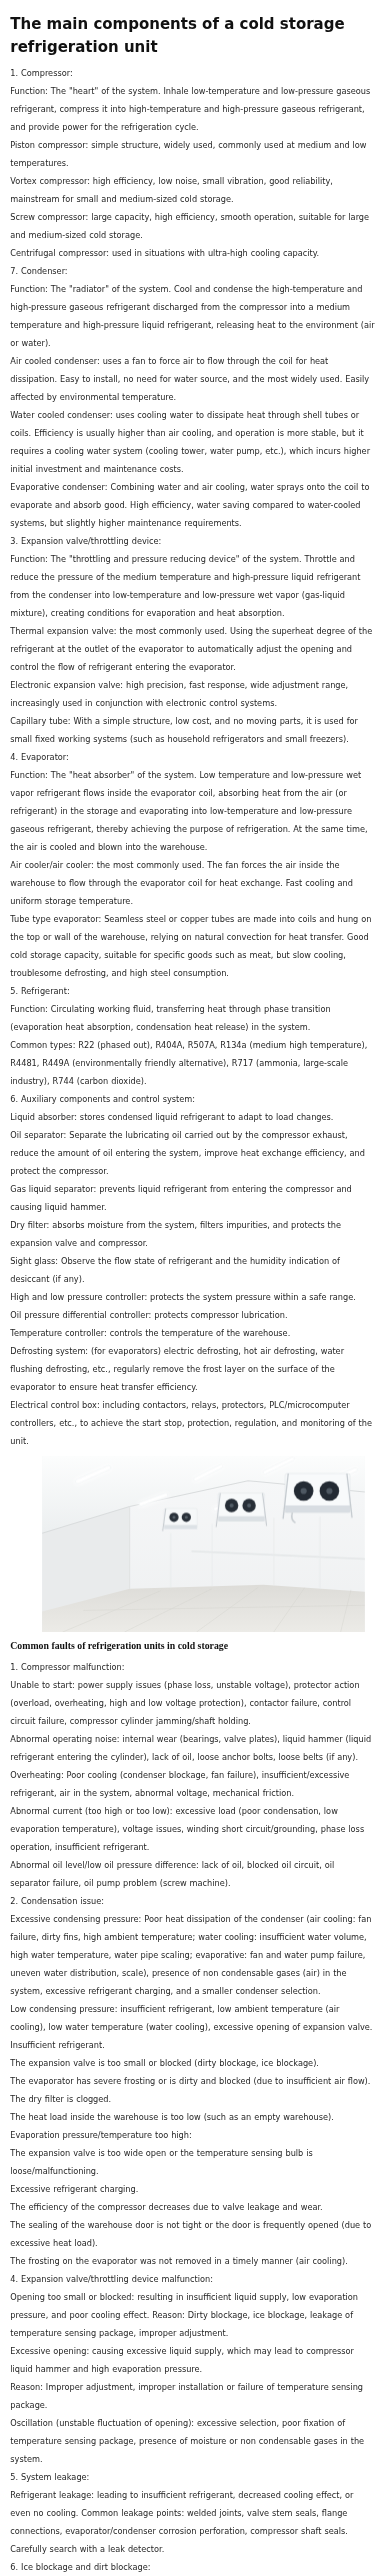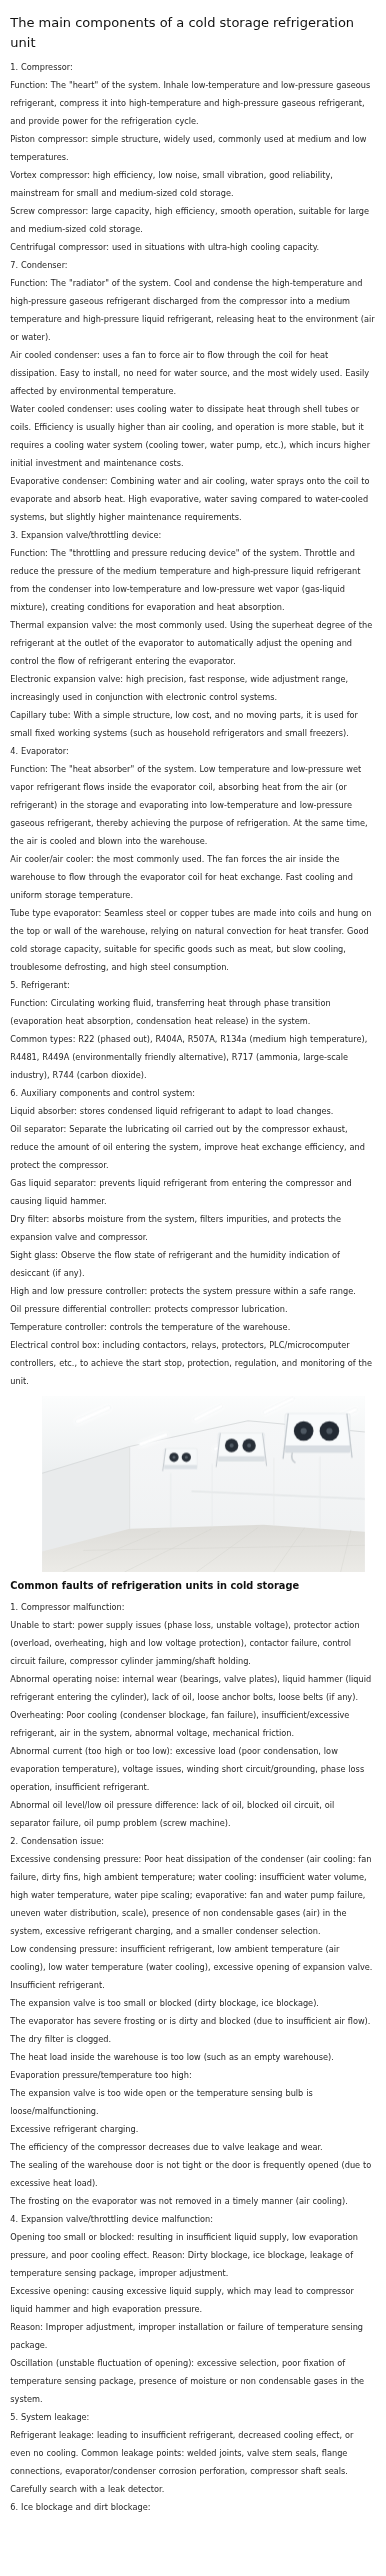--- a/index.html
+++ b/index.html
@@ -9,32 +9,33 @@
     width:386px;
     height:3664px;
     margin:0 auto;
     background:#ffffff;
     overflow:hidden;
     font-family:"DejaVu Sans","Liberation Sans",sans-serif;
     color:#252525;
   }
   .content{padding:13.4px 10.3px 0 10.3px;}
   .doc-title{
-    font-size:13px;
-    font-weight:400;
+    font-size:15px;
+    font-weight:700;
     color:#111111;
     line-height:1.5;
     margin:0 0 5.2px 0;
   }
   .section-heading{
     font-size:9.8px;
     font-weight:700;
     color:#111111;
     line-height:1.5;
     margin:2.1px 0 4.1px 0;
+    font-family:Liberation Serif, serif;
   }
   .para-list p{
     font-size:8.2px;
     line-height:18px;
     margin:0;
     color:#252525;
     word-spacing:0.3px;
   }
   figure{margin:0;padding:0;}
   .photo1{
@@ -55,21 +56,21 @@
         <p>1. Compressor:</p>
         <p>Function: The "heart" of the system. Inhale low-temperature and low-pressure gaseous refrigerant, compress it into high-temperature and high-pressure gaseous refrigerant, and provide power for the refrigeration cycle.</p>
         <p>Piston compressor: simple structure, widely used, commonly used at medium and low temperatures.</p>
         <p>Vortex compressor: high efficiency, low noise, small vibration, good reliability, mainstream for small and medium-sized cold storage.</p>
         <p>Screw compressor: large capacity, high efficiency, smooth operation, suitable for large and medium-sized cold storage.</p>
         <p>Centrifugal compressor: used in situations with ultra-high cooling capacity.</p>
         <p>7. Condenser:</p>
         <p>Function: The "radiator" of the system. Cool and condense the high-temperature and high-pressure gaseous refrigerant discharged from the compressor into a medium temperature and high-pressure liquid refrigerant, releasing heat to the environment (air or water).</p>
         <p>Air cooled condenser: uses a fan to force air to flow through the coil for heat dissipation. Easy to install, no need for water source, and the most widely used. Easily affected by environmental temperature.</p>
         <p>Water cooled condenser: uses cooling water to dissipate heat through shell tubes or coils. Efficiency is usually higher than air cooling, and operation is more stable, but it requires a cooling water system (cooling tower, water pump, etc.), which incurs higher initial investment and maintenance costs.</p>
-        <p>Evaporative condenser: Combining water and air cooling, water sprays onto the coil to evaporate and absorb heat. High evaporative, water saving compared to water-cooled systems, but slightly higher maintenance requirements.</p>
+        <p>Evaporative condenser: Combining water and air cooling, water sprays onto the coil to evaporate and absorb good. High efficiency, water saving compared to water-cooled systems, but slightly higher maintenance requirements.</p>
         <p>3. Expansion valve/throttling device:</p>
         <p>Function: The "throttling and pressure reducing device" of the system. Throttle and reduce the pressure of the medium temperature and high-pressure liquid refrigerant from the condenser into low-temperature and low-pressure wet vapor (gas-liquid mixture), creating conditions for evaporation and heat absorption.</p>
         <p>Thermal expansion valve: the most commonly used. Using the superheat degree of the refrigerant at the outlet of the evaporator to automatically adjust the opening and control the flow of refrigerant entering the evaporator.</p>
         <p>Electronic expansion valve: high precision, fast response, wide adjustment range, increasingly used in conjunction with electronic control systems.</p>
         <p>Capillary tube: With a simple structure, low cost, and no moving parts, it is used for small fixed working systems (such as household refrigerators and small freezers).</p>
         <p>4. Evaporator:</p>
         <p>Function: The "heat absorber" of the system. Low temperature and low-pressure wet vapor refrigerant flows inside the evaporator coil, absorbing heat from the air (or refrigerant) in the storage and evaporating into low-temperature and low-pressure gaseous refrigerant, thereby achieving the purpose of refrigeration. At the same time, the air is cooled and blown into the warehouse.</p>
         <p>Air cooler/air cooler: the most commonly used. The fan forces the air inside the warehouse to flow through the evaporator coil for heat exchange. Fast cooling and uniform storage temperature.</p>
         <p>Tube type evaporator: Seamless steel or copper tubes are made into coils and hung on the top or wall of the warehouse, relying on natural convection for heat transfer. Good cold storage capacity, suitable for specific goods such as meat, but slow cooling, troublesome defrosting, and high steel consumption.</p>
         <p>5. Refrigerant:</p>
@@ -77,20 +78,21 @@
         <p>Common types: R22 (phased out), R404A, R507A, R134a (medium high temperature), R4481, R449A (environmentally friendly alternative), R717 (ammonia, large-scale industry), R744 (carbon dioxide).</p>
         <p>6. Auxiliary components and control system:</p>
         <p>Liquid absorber: stores condensed liquid refrigerant to adapt to load changes.</p>
         <p>Oil separator: Separate the lubricating oil carried out by the compressor exhaust, reduce the amount of oil entering the system, improve heat exchange efficiency, and protect the compressor.</p>
         <p>Gas liquid separator: prevents liquid refrigerant from entering the compressor and causing liquid hammer.</p>
         <p>Dry filter: absorbs moisture from the system, filters impurities, and protects the expansion valve and compressor.</p>
         <p>Sight glass: Observe the flow state of refrigerant and the humidity indication of desiccant (if any).</p>
         <p>High and low pressure controller: protects the system pressure within a safe range.</p>
         <p>Oil pressure differential controller: protects compressor lubrication.</p>
         <p>Temperature controller: controls the temperature of the warehouse.</p>
+        <p>Defrosting system: (for evaporators) electric defrosting, hot air defrosting, water flushing defrosting, etc., regularly remove the frost layer on the surface of the evaporator to ensure heat transfer efficiency.</p>
         <p>Electrical control box: including contactors, relays, protectors, PLC/microcomputer controllers, etc., to achieve the start stop, protection, regulation, and monitoring of the unit.</p>
       </div>
 
     <figure class="photo1" aria-label="Interior of a white cold storage room with ceiling lights and wall-mounted evaporator fan units">
       <svg width="323" height="176" viewBox="0 0 627 342">
         <defs>
           <linearGradient id="ceilGrad" x1="0" y1="0" x2="0" y2="1">
             <stop offset="0" stop-color="#fcfdfd"></stop>
               <stop offset="1" stop-color="#eceff0"></stop>
           </linearGradient>

